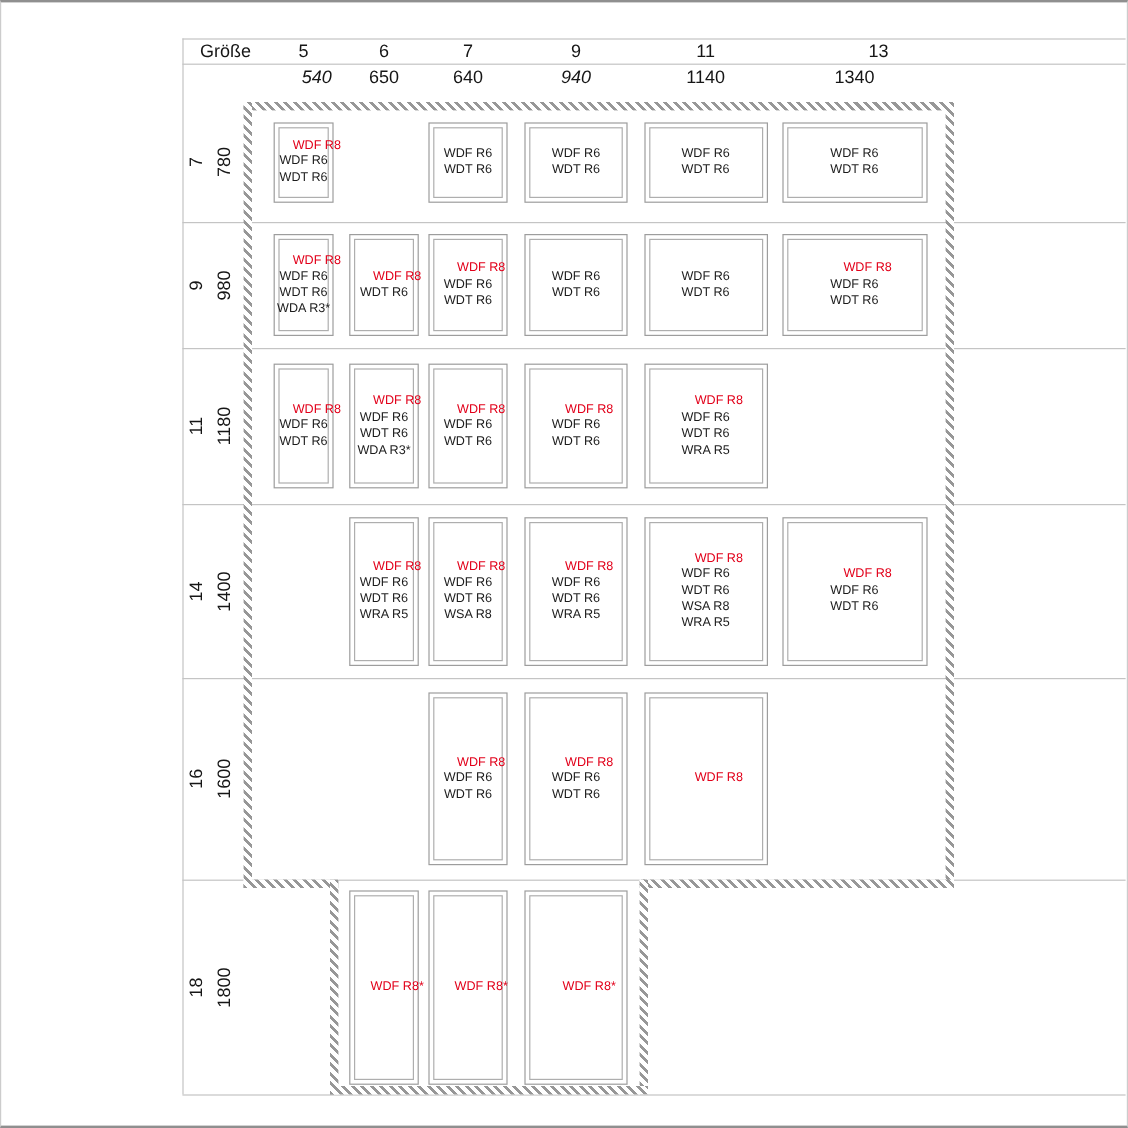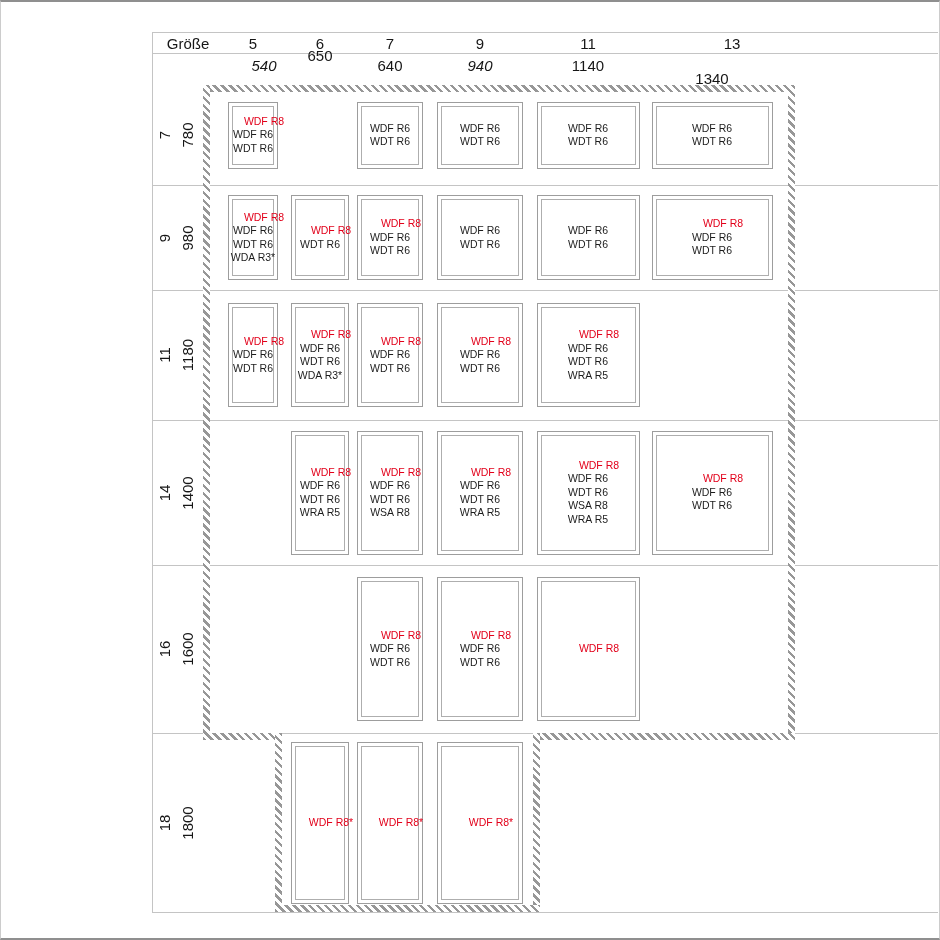--- a/index.html
+++ b/index.html
@@ -89,29 +89,29 @@
   <div class="hatch" style="left:275px;top:733px;width:7px;height:179px"></div>
   <div class="hatch" style="left:533px;top:733px;width:7px;height:179px"></div>
   <div class="hatch" style="left:275px;top:905px;width:265px;height:7px"></div>
 
   <div class="gsize-label" style="left:188px;top:43px">Größe</div>
 
   <div>
       <div class="col-size" style="left: 253px; top: 43px;">5</div>
       <div class="col-mm" style="left: 264px; top: 65px; font-style: italic;">540</div>
       <div class="col-size" style="left: 320px; top: 43px;">6</div>
-      <div class="col-mm" style="left: 320px; top: 55px; text-align: center;">650</div>
+      <div class="col-mm" style="left: 320px; top: 65px; text-align: center;">650</div>
       <div class="col-size" style="left: 390px; top: 43px;">7</div>
       <div class="col-mm" style="left: 390px; top: 65px;">640</div>
       <div class="col-size" style="left: 480px; top: 43px;">9</div>
       <div class="col-mm" style="left: 480px; top: 65px; font-style: italic;">940</div>
       <div class="col-size" style="left: 588px; top: 43px;">11</div>
       <div class="col-mm" style="left: 588px; top: 65px;">1140</div>
       <div class="col-size" style="left: 712px; top: 43px; margin-left: 20px;">13</div>
-      <div class="col-mm" style="left: 712px; top: 65px; margin-top: 13px;">1340</div>
+      <div class="col-mm" style="left: 712px; top: 65px;">1340</div>
     </div>
   <div>
       <div class="row-rot" style="left: 164px; top: 135px;">7</div>
       <div class="row-rot" style="left: 187px; top: 135px;">780</div>
       <div class="row-rot" style="left: 164px; top: 237.5px;">9</div>
       <div class="row-rot" style="left: 187px; top: 237.5px;">980</div>
       <div class="row-rot" style="left: 164px; top: 355px;">11</div>
       <div class="row-rot" style="left: 187px; top: 355px;">1180</div>
       <div class="row-rot" style="left: 164px; top: 492.5px;">14</div>
       <div class="row-rot" style="left: 187px; top: 492.5px;">1400</div>

